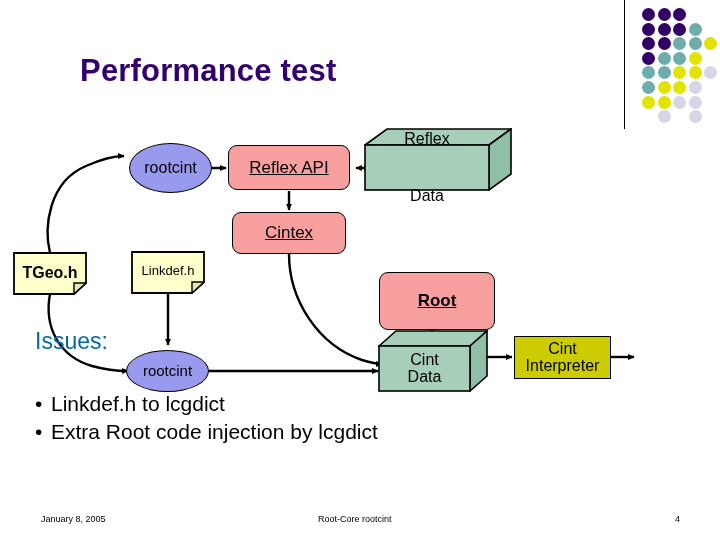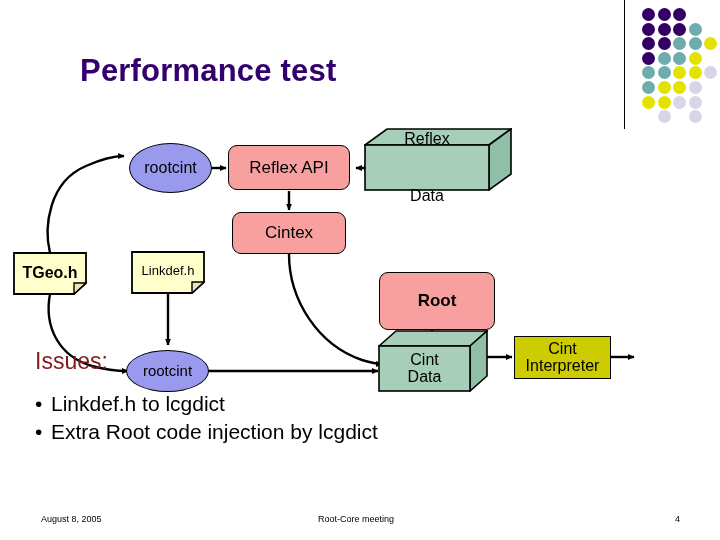--- a/index.html
+++ b/index.html
@@ -71,20 +71,21 @@
     border-radius: 50%;
     background: #9999ee;
     font-size: 16px;
   }
 
   .rrect {
     border: 1.5px solid #000000;
     border-radius: 9px;
     background: #f8a0a0;
     font-size: 17px;
+    text-decoration: underline;
   }
 
   .rect-olive {
     border: 1.5px solid #000000;
     background: #cccc00;
     font-size: 16px;
   }
 
   
   .box3d { background: transparent; border: none; }
@@ -118,23 +119,23 @@
     left: 0; top: 0;
     width: 720px;
     height: 540px;
     pointer-events: none;
   }
 
   
   #issues-label {
     position: absolute;
     left: 35px;
-    top: 348px;
+    top: 328px;
     font-size: 23px;
-    color: #7f1d1d;
+    color: #0369a1;
     white-space: nowrap;
   }
   #bullet-list {
     position: absolute;
     left: 35px;
     top: 390px;
     width: 640px;
   }
   #bullet-list .bullet-row {
     font-size: 21px;
@@ -299,17 +300,17 @@
   </div>
 
 
   <div id="issues-label">Issues:</div>
 
   <div id="bullet-list">
       <div class="bullet-row"><span class="bullet-dot">•</span><span>Linkdef.h to lcgdict</span></div>
       <div class="bullet-row"><span class="bullet-dot">•</span><span>Extra Root code injection by lcgdict</span></div>
     </div>
 
-  <div class="footer-text" id="footer-date">August 8, 2005</div>
-  <div class="footer-text" id="footer-event">Root-Core meeting</div>
+  <div class="footer-text" id="footer-date">January 8, 2005</div>
+  <div class="footer-text" id="footer-event">Root-Core rootcint</div>
   <div class="footer-text" id="footer-page">4</div>
 
 </div>
 
 </body></html>

